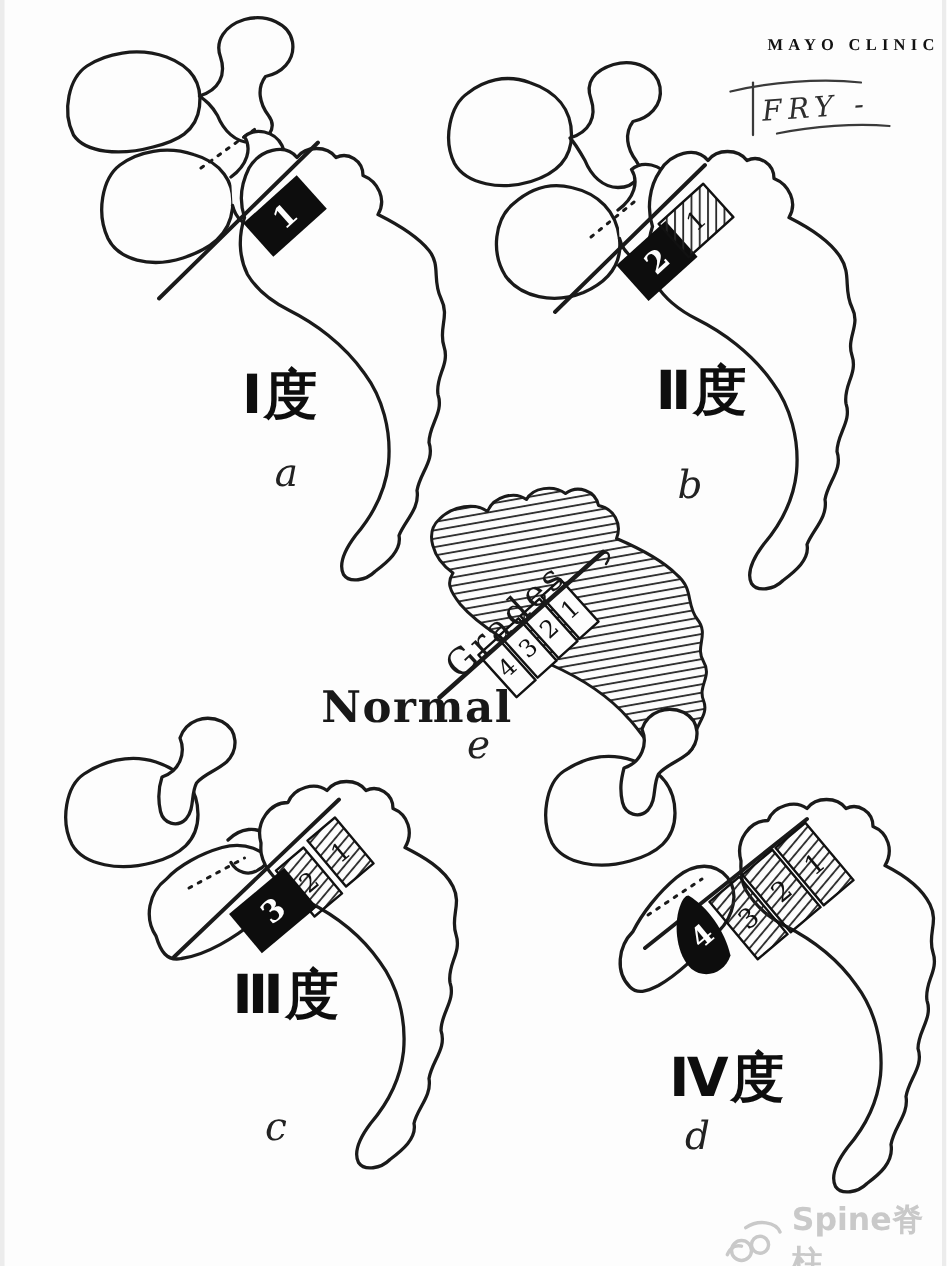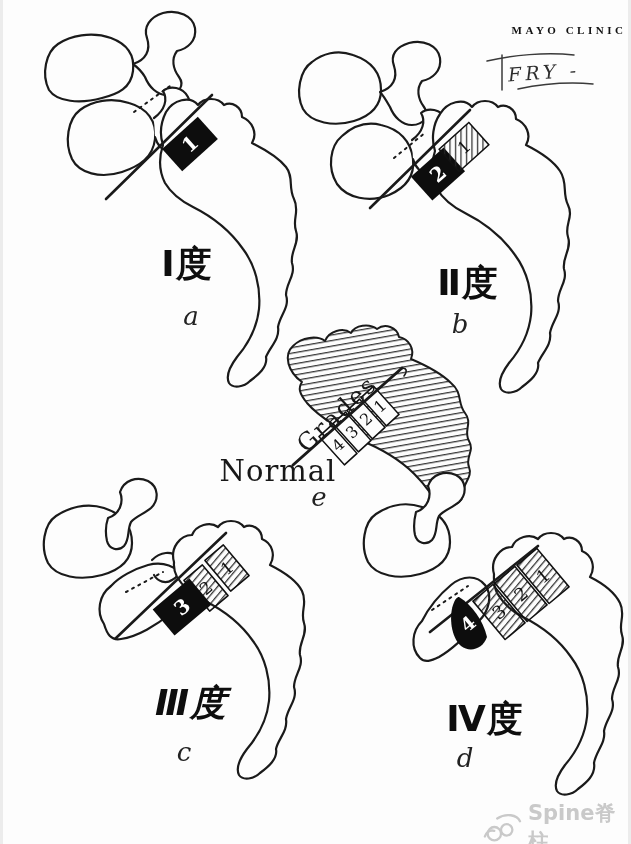--- a/index.html
+++ b/index.html
@@ -16,21 +16,21 @@
   }
   .fry{
     font-family:"DejaVu Serif",serif;font-style:italic;font-size:19px;
     color:#2e2e2e;letter-spacing:4px;transform:translate(-50%,-50%) rotate(-4deg);
   }
   .deg{
     font-family:"DejaVu Sans",sans-serif;font-weight:bold;font-size:36px;
     color:#0e0e0e;letter-spacing:1px;
   }
   .letter{font-family:"DejaVu Serif",serif;font-style:italic;font-size:26px;color:#222;}
-  .normal{font-family:"DejaVu Serif",serif;font-size:29px;color:#181818;letter-spacing:1px;}
+  .normal{font-family:"DejaVu Serif",serif;font-size:29px;color:#181818;letter-spacing:1px;font-weight:bold;}
   .grades{
     font-family:"DejaVu Serif",serif;font-size:24px;color:#181818;letter-spacing:2px;
     transform:translate(-50%,-50%) rotate(-43deg);
   }
   .watermark{
     position:absolute;left:482px;top:799px;display:flex;align-items:center;gap:6px;
   }
   .watermark .brand{
     font-family:"DejaVu Sans",sans-serif;font-weight:600;font-size:21px;color:#c9c9c9;
   }
@@ -158,28 +158,28 @@
     </g>
   </svg>
 
   <div class="lbl mayo" style="left:558px;top:30px;">MAYO CLINIC</div>
 
   <div class="lbl fry" style="left:544px;top:72px;">FRY -</div>
 
   <div class="lbl deg" style="left:187px;top:264px;text-align:right;">Ⅰ度</div>
   <div class="lbl letter" style="left:191px;top:316px;">a</div>
 
-  <div class="lbl deg" style="left:468px;top:283px;">Ⅱ度</div>
+  <div class="lbl deg" style="left:468px;top:261px;">Ⅱ度</div>
   <div class="lbl letter" style="left:460px;top:324px;">b</div>
 
   <div class="lbl normal" style="left:278px;top:471px;">Normal</div>
   <div class="lbl grades" style="left:337px;top:414px;">Grades</div>
   <div class="lbl letter" style="left:319px;top:497px;">e</div>
 
-  <div class="lbl deg" style="left:191px;top:703px;font-style:italic;">Ⅲ度</div>
+  <div class="lbl deg" style="left:191px;top:664px;">Ⅲ度</div>
   <div class="lbl letter" style="left:184px;top:752px;">c</div>
 
   <div class="lbl deg" style="left:485px;top:719px;text-align:right;">Ⅳ度</div>
   <div class="lbl letter" style="left:465px;top:758px;">d</div>
 
   <div class="watermark">
     <svg width="42" height="32" viewBox="0 0 42 32" fill="none" stroke="#c9c9c9" stroke-width="2.4" stroke-linecap="round">
       <path d="M3,26 C5,21 9,19 13,20"></path>
       <circle cx="13" cy="23" r="7"></circle>
       <circle cx="26" cy="19" r="6"></circle>

